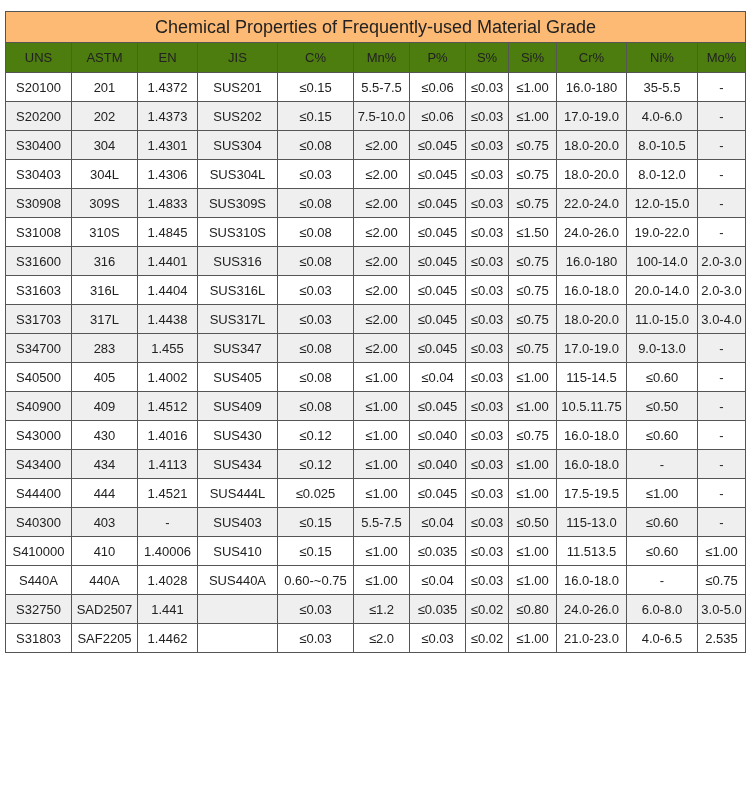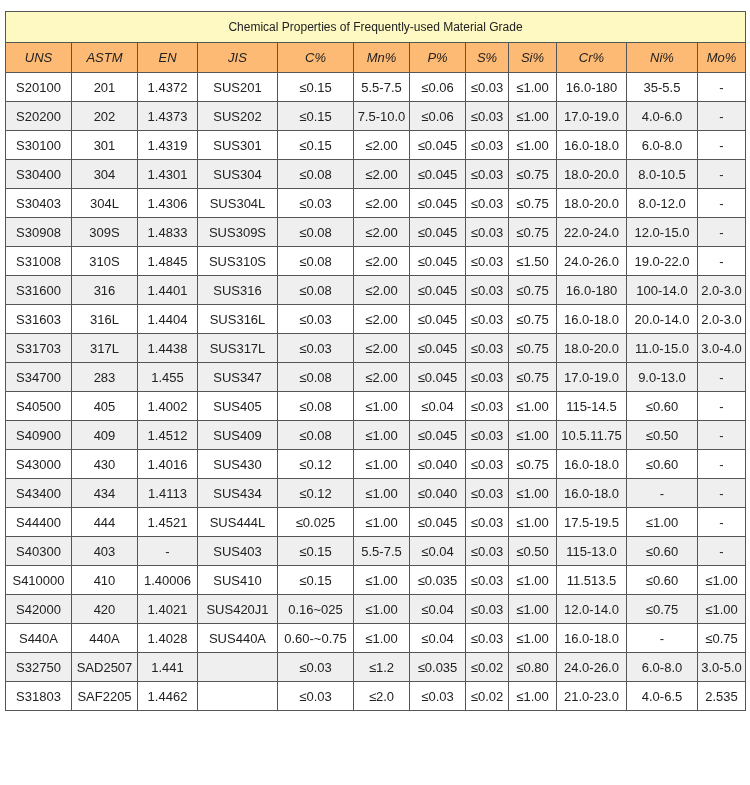--- a/index.html
+++ b/index.html
@@ -2,22 +2,22 @@
 <html><head>
 <meta charset="utf-8">
 <style>
   html, body { margin: 0; padding: 0; background: #ffffff; }
   body { width: 750px; height: 785px; position: relative; overflow: hidden;
          font-family: "Liberation Sans", "DejaVu Sans", sans-serif; color: #222; }
   .wrap { position: absolute; left: 5px; top: 11px; width: 740px; }
   table { border-collapse: collapse; width: 740px; table-layout: fixed; }
   td, th { border: 1px solid #555; text-align: center; font-size: 13px; font-weight: normal;
            padding: 0; height: 28px; white-space: nowrap; overflow: hidden; }
-  .title-cell { height: 30px; font-size: 12px; color: #222; background: #fef9c3; }
-  thead tr.hdr th { background: #fdba74; height: 29px; font-style: italic; }
+  .title-cell { height: 30px; font-size: 18px; color: #222; background: #fdba74; }
+  thead tr.hdr th { background: #4d7c0f; height: 29px; }
   tbody tr.even td { background: #ffffff; }
   tbody tr.odd td { background: #efefef; }
 </style>
 </head>
 <body>
 
 <div class="wrap">
   <table>
     <colgroup>
       <col style="width:66px">
@@ -74,34 +74,20 @@
           <td>SUS202</td>
           <td>≤0.15</td>
           <td>7.5-10.0</td>
           <td>≤0.06</td>
           <td>≤0.03</td>
           <td>≤1.00</td>
           <td>17.0-19.0</td>
           <td>4.0-6.0</td>
           <td>-</td>
         </tr>
-        <tr class="even">
-          <td>S30100</td>
-          <td>301</td>
-          <td>1.4319</td>
-          <td>SUS301</td>
-          <td>≤0.15</td>
-          <td>≤2.00</td>
-          <td>≤0.045</td>
-          <td>≤0.03</td>
-          <td>≤1.00</td>
-          <td>16.0-18.0</td>
-          <td>6.0-8.0</td>
-          <td>-</td>
-        </tr>
         <tr class="odd">
           <td>S30400</td>
           <td>304</td>
           <td>1.4301</td>
           <td>SUS304</td>
           <td>≤0.08</td>
           <td>≤2.00</td>
           <td>≤0.045</td>
           <td>≤0.03</td>
           <td>≤0.75</td>
@@ -296,34 +282,20 @@
           <td>410</td>
           <td>1.40006</td>
           <td>SUS410</td>
           <td>≤0.15</td>
           <td>≤1.00</td>
           <td>≤0.035</td>
           <td>≤0.03</td>
           <td>≤1.00</td>
           <td>11.513.5</td>
           <td>≤0.60</td>
-          <td>≤1.00</td>
-        </tr>
-        <tr class="odd">
-          <td>S42000</td>
-          <td>420</td>
-          <td>1.4021</td>
-          <td>SUS420J1</td>
-          <td>0.16~025</td>
-          <td>≤1.00</td>
-          <td>≤0.04</td>
-          <td>≤0.03</td>
-          <td>≤1.00</td>
-          <td>12.0-14.0</td>
-          <td>≤0.75</td>
           <td>≤1.00</td>
         </tr>
         <tr class="even">
           <td>S440A</td>
           <td>440A</td>
           <td>1.4028</td>
           <td>SUS440A</td>
           <td>0.60-~0.75</td>
           <td>≤1.00</td>
           <td>≤0.04</td>

